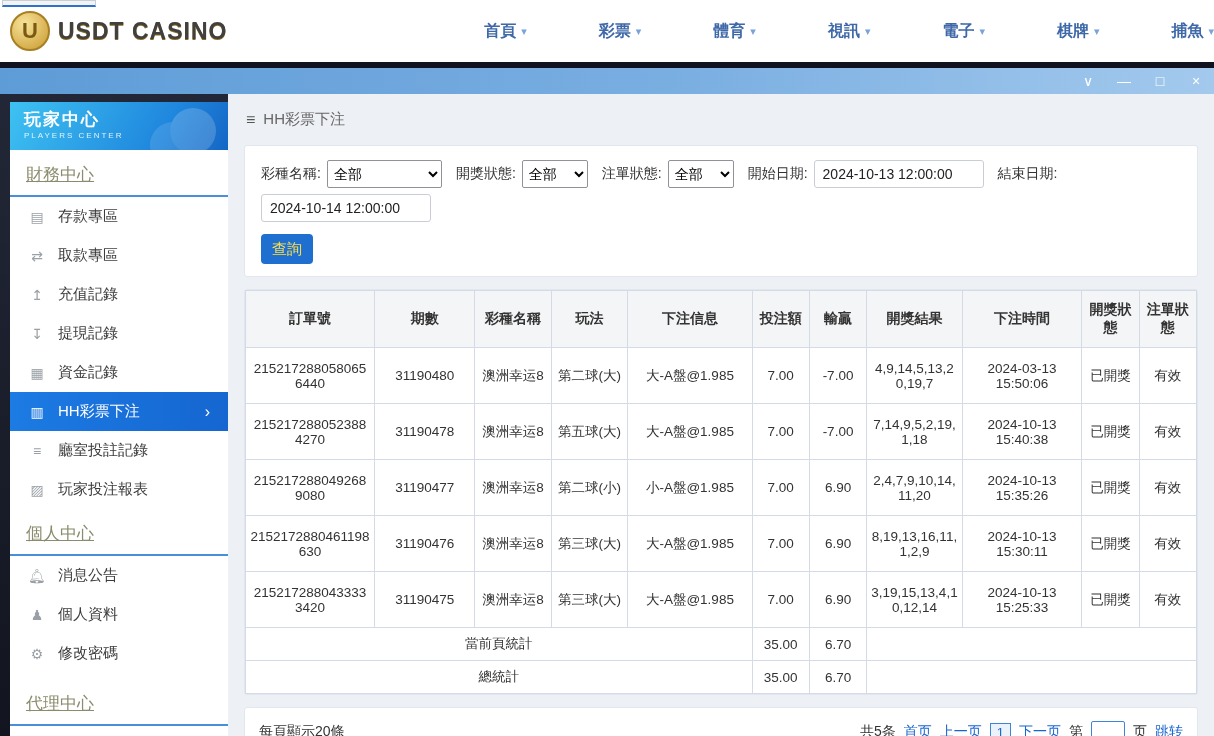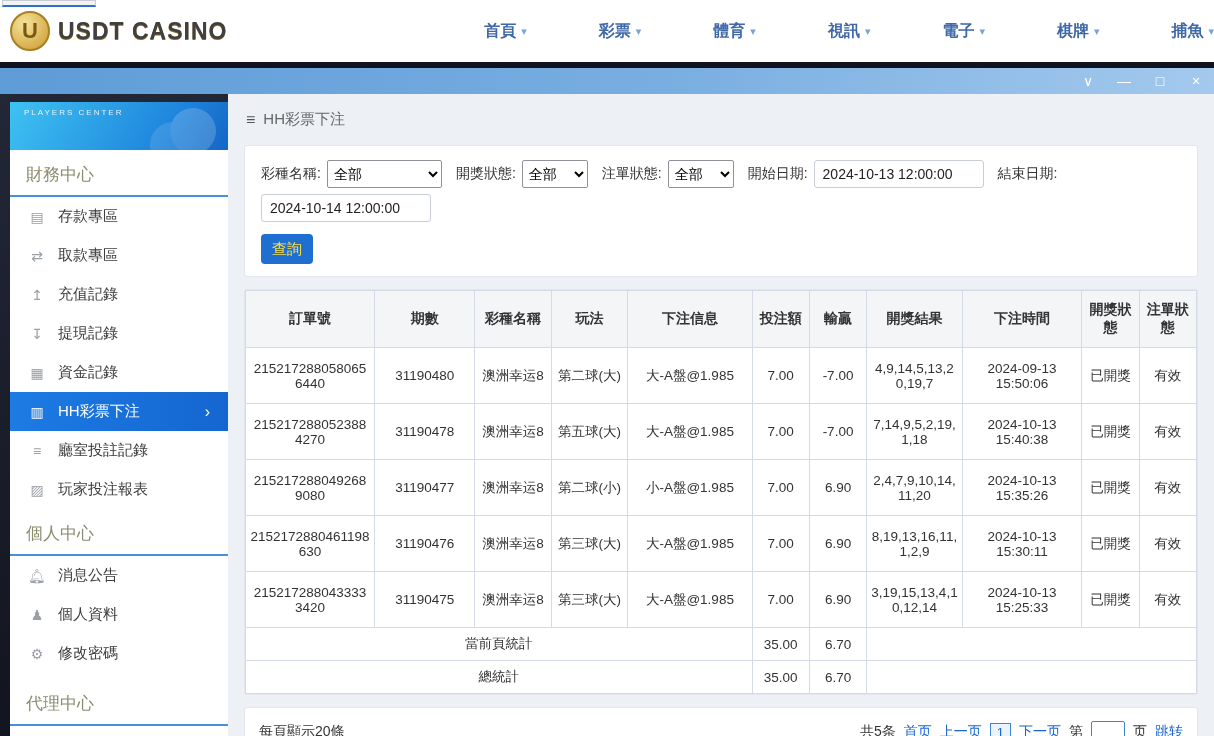--- a/index.html
+++ b/index.html
@@ -33,21 +33,21 @@
   
   .side-col { width:228px; padding:8px 0 0 10px; }
   .sidebar { background:#ffffff; height:100%; display:flex; flex-direction:column; }
   .side-head { height:48px; background:linear-gradient(120deg,#3ec2f2 0%, #1f86dd 70%, #1566c4 100%);
     color:#fff; padding:6px 14px; position:relative; overflow:hidden; }
   .side-head::after { content:""; position:absolute; right:12px; top:6px; width:46px; height:46px;
     border-radius:50%; background:rgba(255,255,255,.18); box-shadow:-20px 14px 0 rgba(255,255,255,.12); }
   .side-head .t1 { font-size:17px; font-weight:bold; letter-spacing:2px; }
   .side-head .t2 { font-size:8px; letter-spacing:2px; opacity:.85; }
   .sec-head { font-size:17px; color:#8b8b6d; padding:13px 16px 9px;
-    border-bottom:2px solid #4a90d9; }
+    border-bottom:2px solid #4a90d9;text-decoration:underline; }
   .sec-head.last { margin-top:6px; }
   .side-item { display:flex; align-items:center; gap:12px; padding:10px 18px; cursor:pointer; }
   .side-item .ico { width:18px; text-align:center; color:#9aa0a6; font-size:14px; }
   .side-item .itxt { font-size:15px; color:#3c3c3c; }
   .side-item.active { background:linear-gradient(90deg,#1d7be4,#1566d0); }
   .side-item.active .ico, .side-item.active .itxt { color:#ffffff; }
   .side-item.active .arrow { margin-left:auto; color:#fff; font-size:16px; }
 
   
   .main { flex:1; background:#edf0f5; overflow:hidden; }
@@ -140,20 +140,21 @@
     <span class="tb-btn">—</span>
     <span class="tb-btn">□</span>
     <span class="tb-btn">×</span>
   </div>
 
   <div class="workspace">
 
     <div class="side-col">
       <aside class="sidebar">
         <div class="side-head">
+          <div class="t1">玩家中心</div>
           <div class="t2">PLAYERS CENTER</div>
         </div>
 
         <div class="sec-head">財務中心</div>
 
         <div class="side-item">
           <span class="ico">▤</span>
           <span class="itxt">存款專區</span>
         </div>
         <div class="side-item">
@@ -254,21 +255,21 @@
           <tbody>
               <tr class="data-row">
                 <td class="wrap">2152172880580656440</td>
                 <td>31190480</td>
                 <td>澳洲幸运8</td>
                 <td>第二球(大)</td>
                 <td>大-A盤@1.985</td>
                 <td>7.00</td>
                 <td>-7.00</td>
                 <td class="wrap">4,9,14,5,13,20,19,7</td>
-                <td>2024-09-13 15:50:06</td>
+                <td>2024-03-13 15:50:06</td>
                 <td>已開獎</td>
                 <td>有效</td>
               </tr>
               <tr class="data-row">
                 <td class="wrap">2152172880523884270</td>
                 <td>31190478</td>
                 <td>澳洲幸运8</td>
                 <td>第五球(大)</td>
                 <td>大-A盤@1.985</td>
                 <td>7.00</td>

